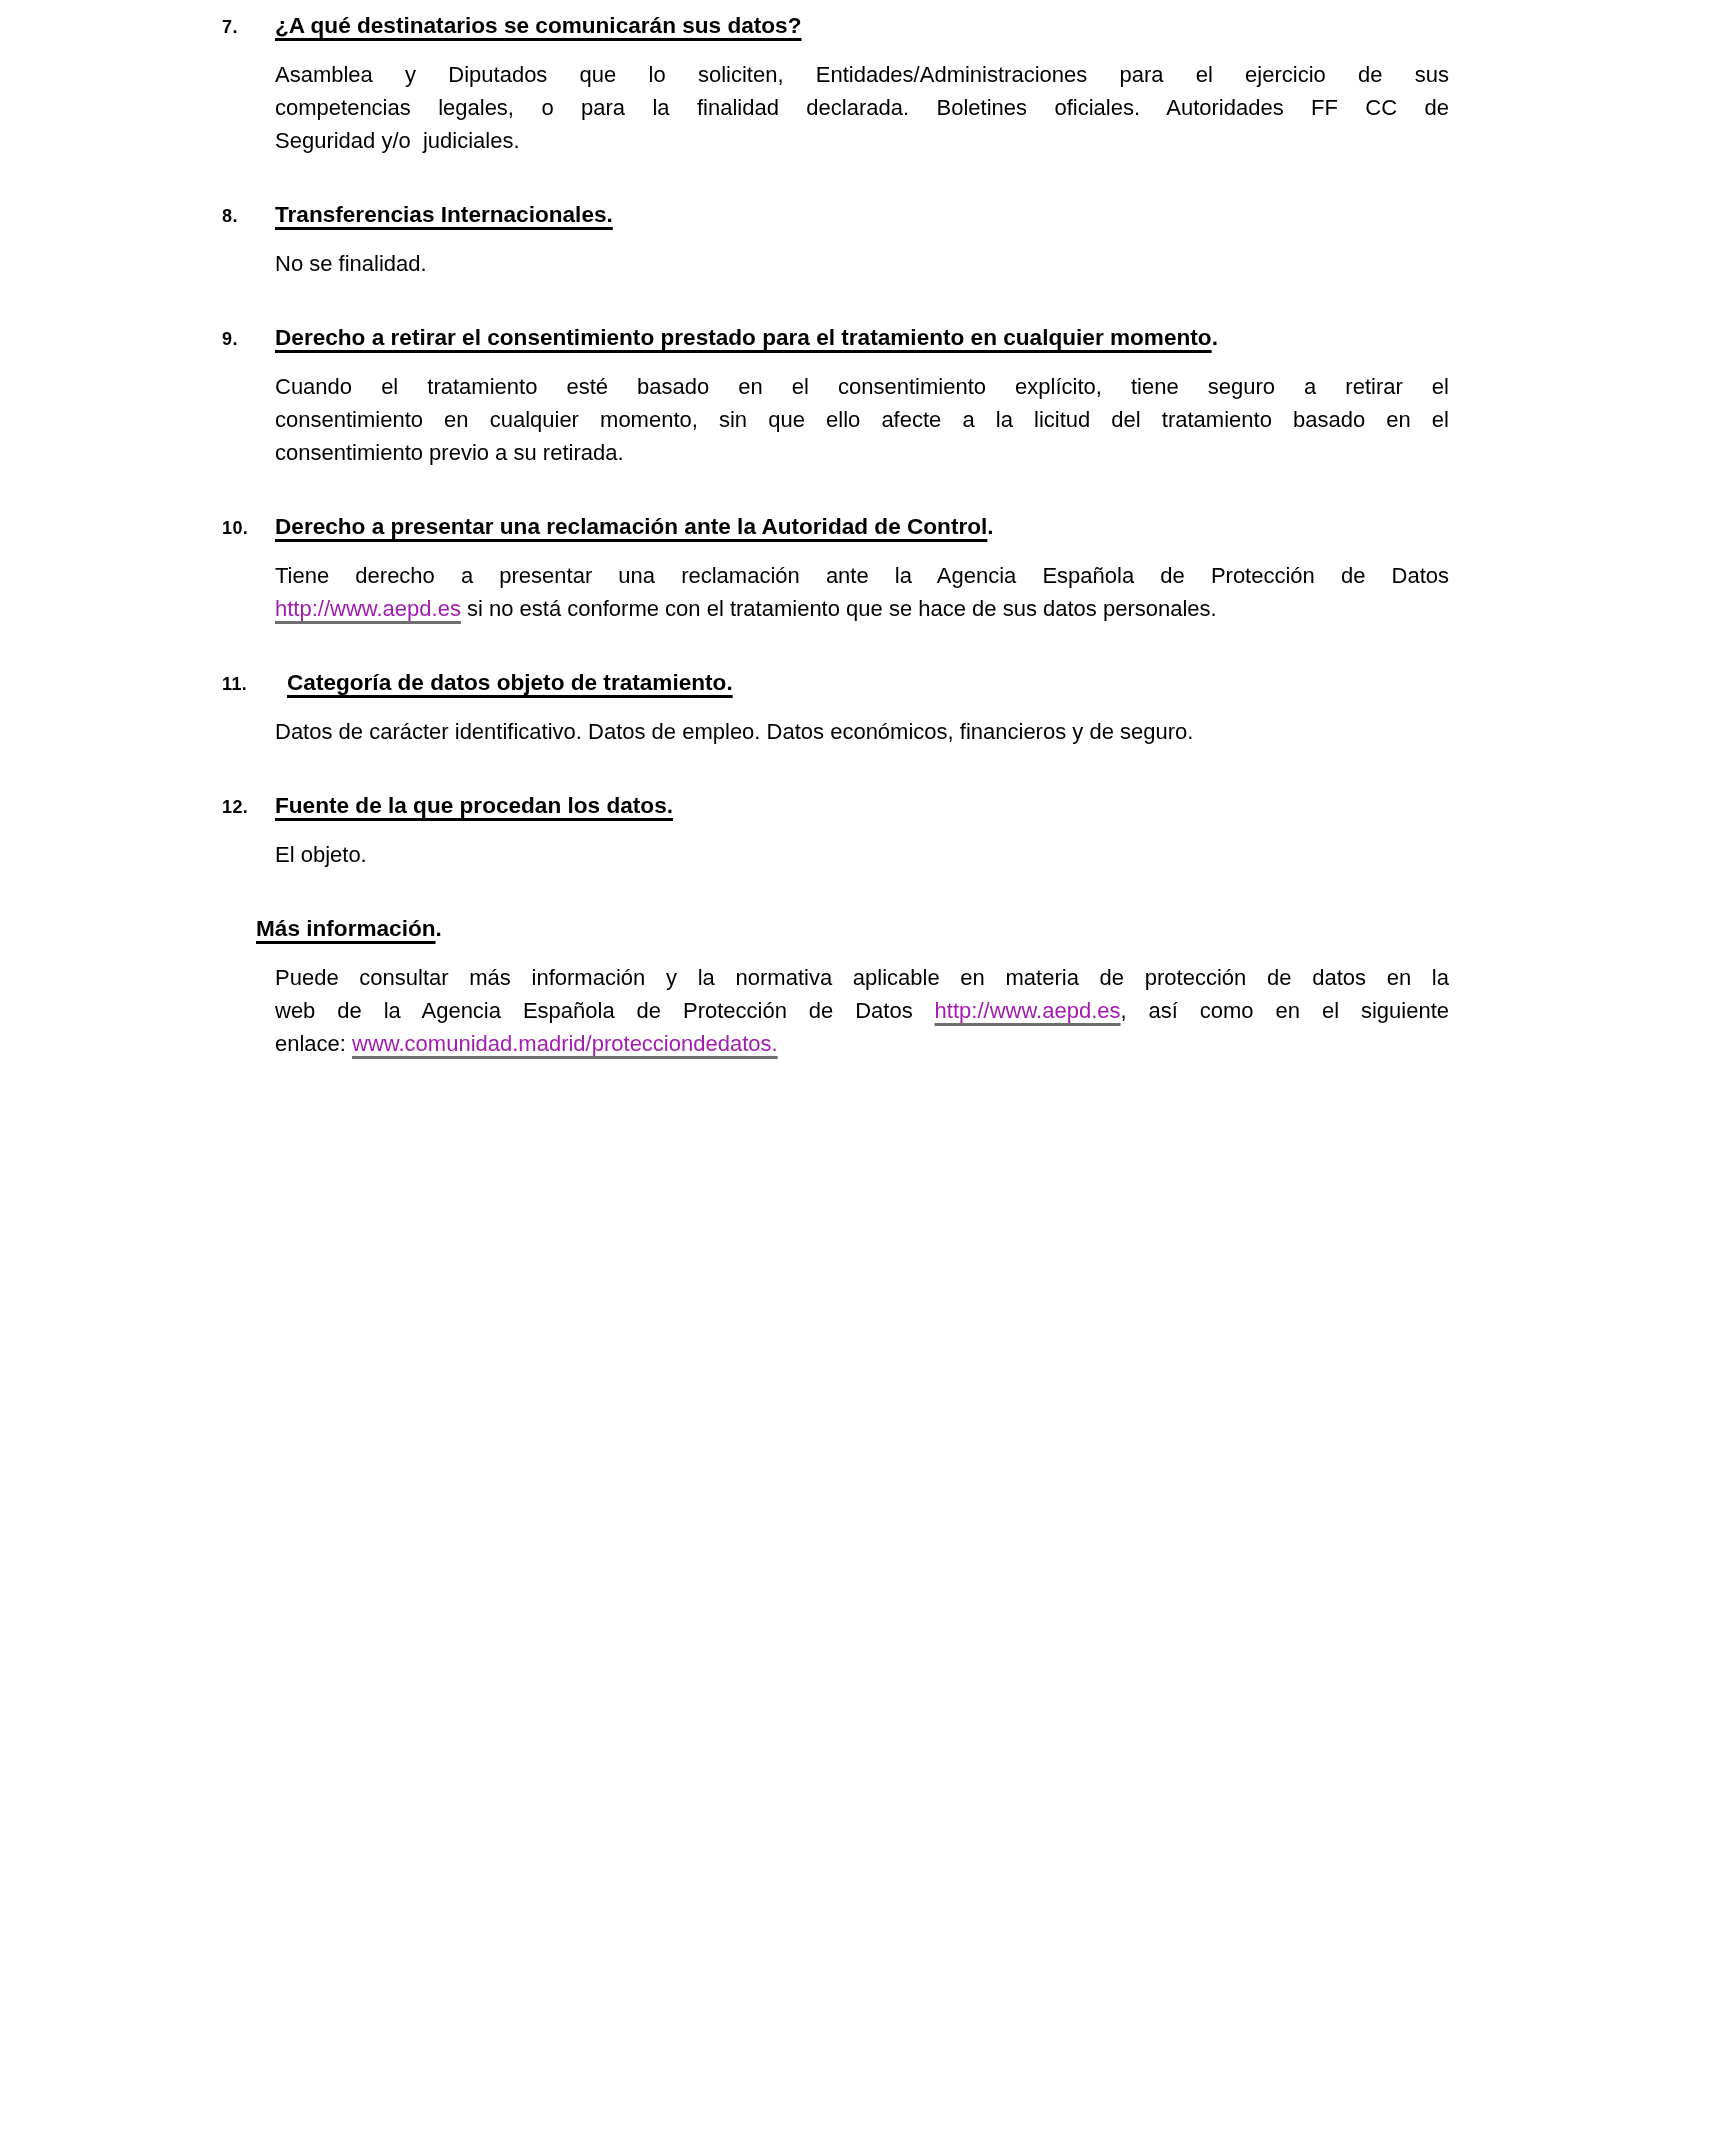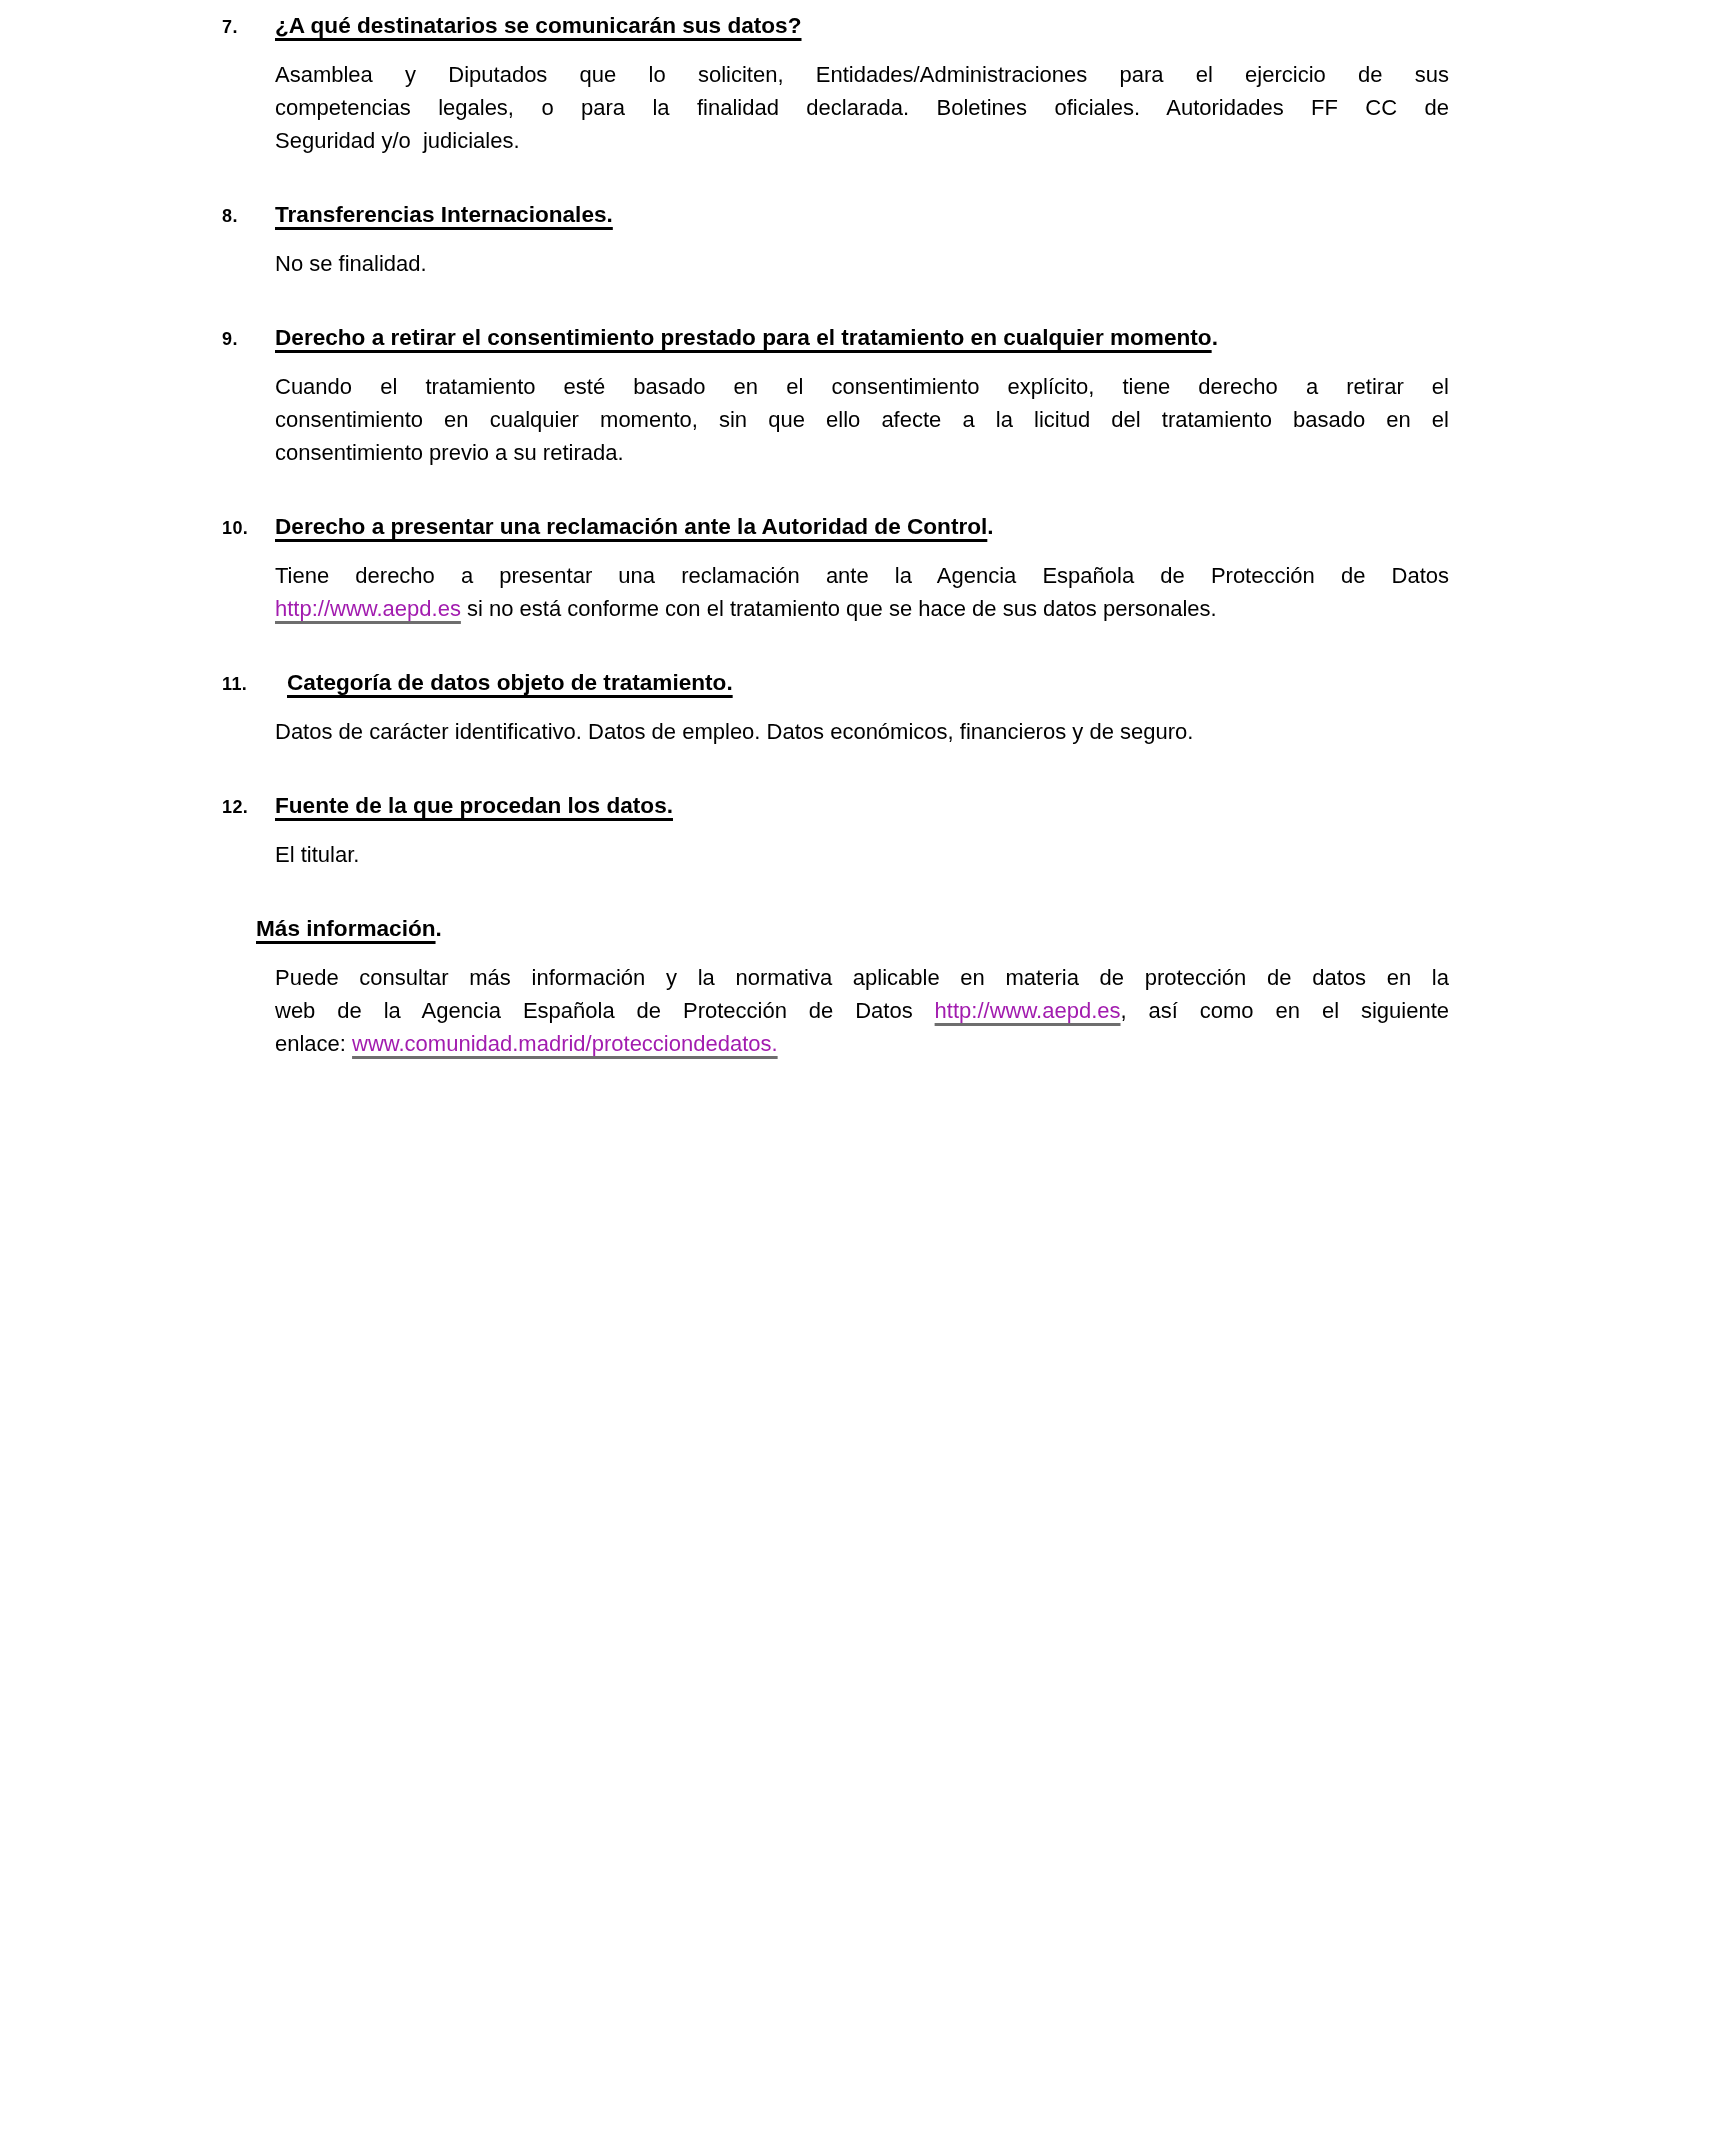--- a/index.html
+++ b/index.html
@@ -81,21 +81,21 @@
           <div class="para">
             <div class="line lastline"><span>No se finalidad.</span></div>
           </div>
         </div>
       </section>
       <section class="sec">
         <div class="num">9.</div>
         <div class="content">
           <h2 class="heading"><span class="hu" style="text-decoration-color: rgb(0, 0, 0);">Derecho a retirar el consentimiento prestado para el tratamiento en cualquier momento</span><span class="hr">.</span></h2>
           <div class="para">
-            <div class="line just"><span>Cuando el tratamiento esté basado en el consentimiento explícito, tiene derecho a retirar el</span></div>
+            <div class="line just"><span>Cuando el tratamiento esté basado en el consentimiento explícito, tiene seguro a retirar el</span></div>
             <div class="line just"><span>consentimiento en cualquier momento, sin que ello afecte a la licitud del tratamiento basado en el</span></div>
             <div class="line lastline"><span>consentimiento previo a su retirada.</span></div>
           </div>
         </div>
       </section>
       <section class="sec">
         <div class="num">10.</div>
         <div class="content">
           <h2 class="heading"><span class="hu" style="text-decoration-color: rgb(0, 0, 0);">Derecho a presentar una reclamación ante la Autoridad de Control</span><span class="hr">.</span></h2>
           <div class="para">
@@ -111,21 +111,21 @@
           <div class="para">
             <div class="line lastline"><span>Datos de carácter identificativo. Datos de empleo. Datos económicos, financieros y de seguro.</span></div>
           </div>
         </div>
       </section>
       <section class="sec">
         <div class="num">12.</div>
         <div class="content">
           <h2 class="heading"><span class="hu" style="text-decoration-color: rgb(0, 0, 0);">Fuente de la que procedan los datos.</span></h2>
           <div class="para">
-            <div class="line lastline"><span>El titular.</span></div>
+            <div class="line lastline"><span>El objeto.</span></div>
           </div>
         </div>
       </section>
       <section class="sec more-info">
         <div class="num"></div>
         <div class="content">
           <h2 class="heading"><span class="hu" style="text-decoration-color: rgb(0, 0, 0);">Más información</span><span class="hr">.</span></h2>
           <div class="para">
             <div class="line just"><span>Puede consultar más información y la normativa aplicable en materia de protección de datos en la</span></div>
             <div class="line just"><span>web de la Agencia Española de Protección de Datos </span><a class="link" style="text-decoration-color: rgb(110, 110, 110);">http://www.aepd.es</a><span>, así como en el siguiente</span></div>

